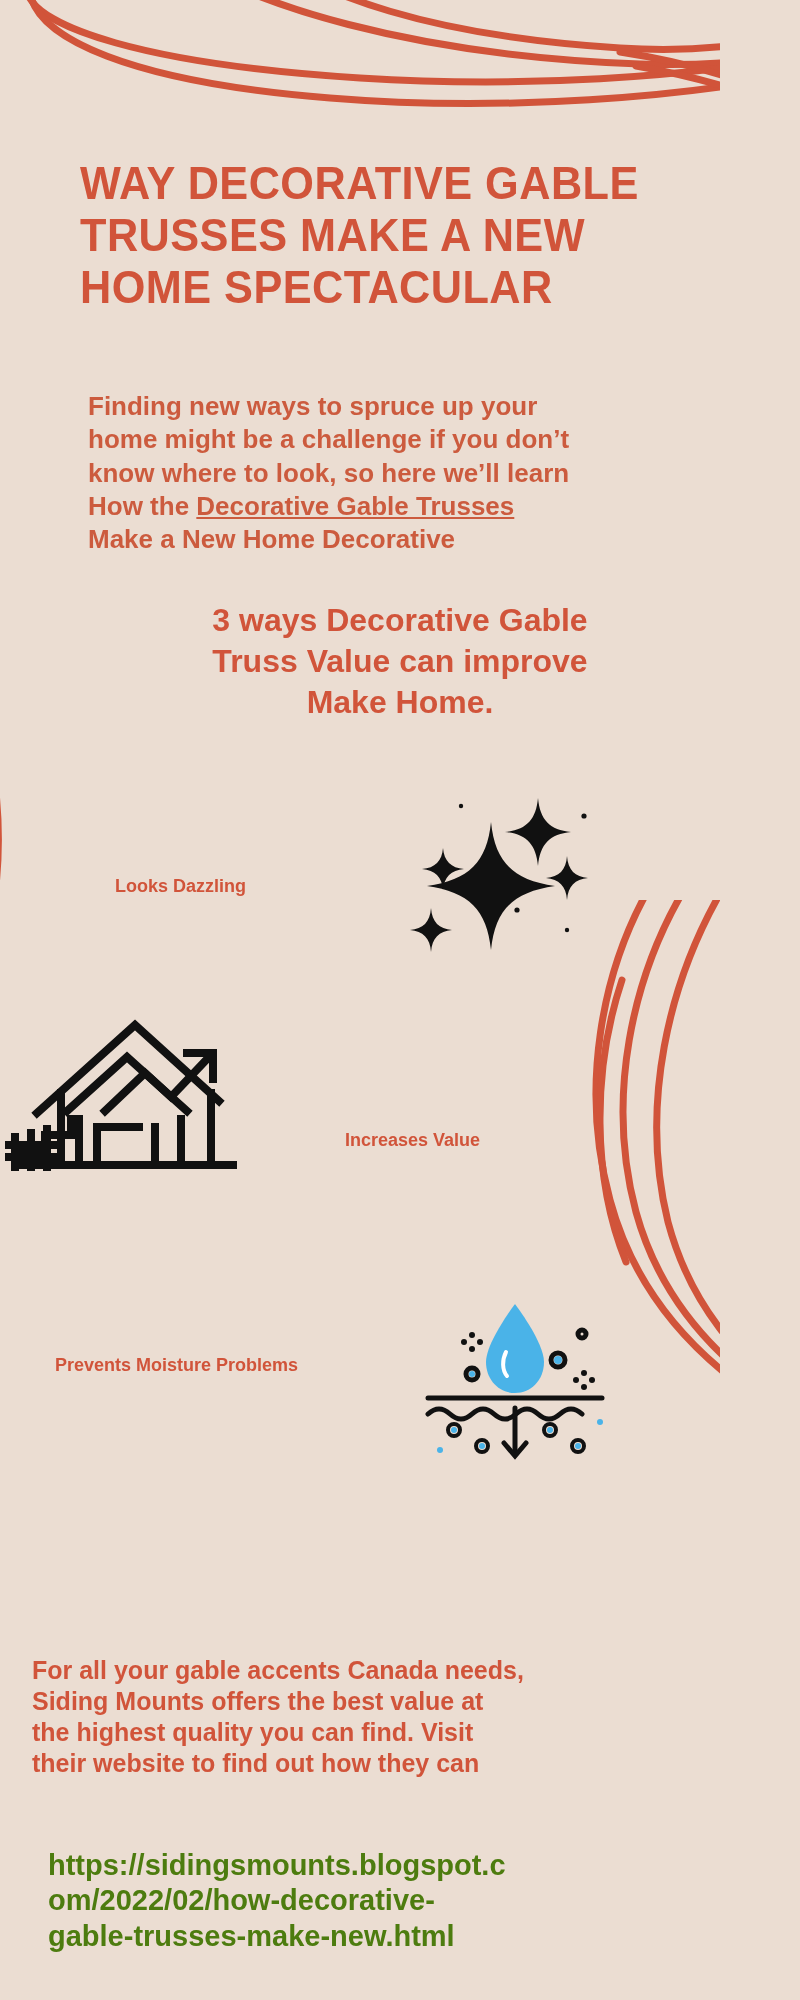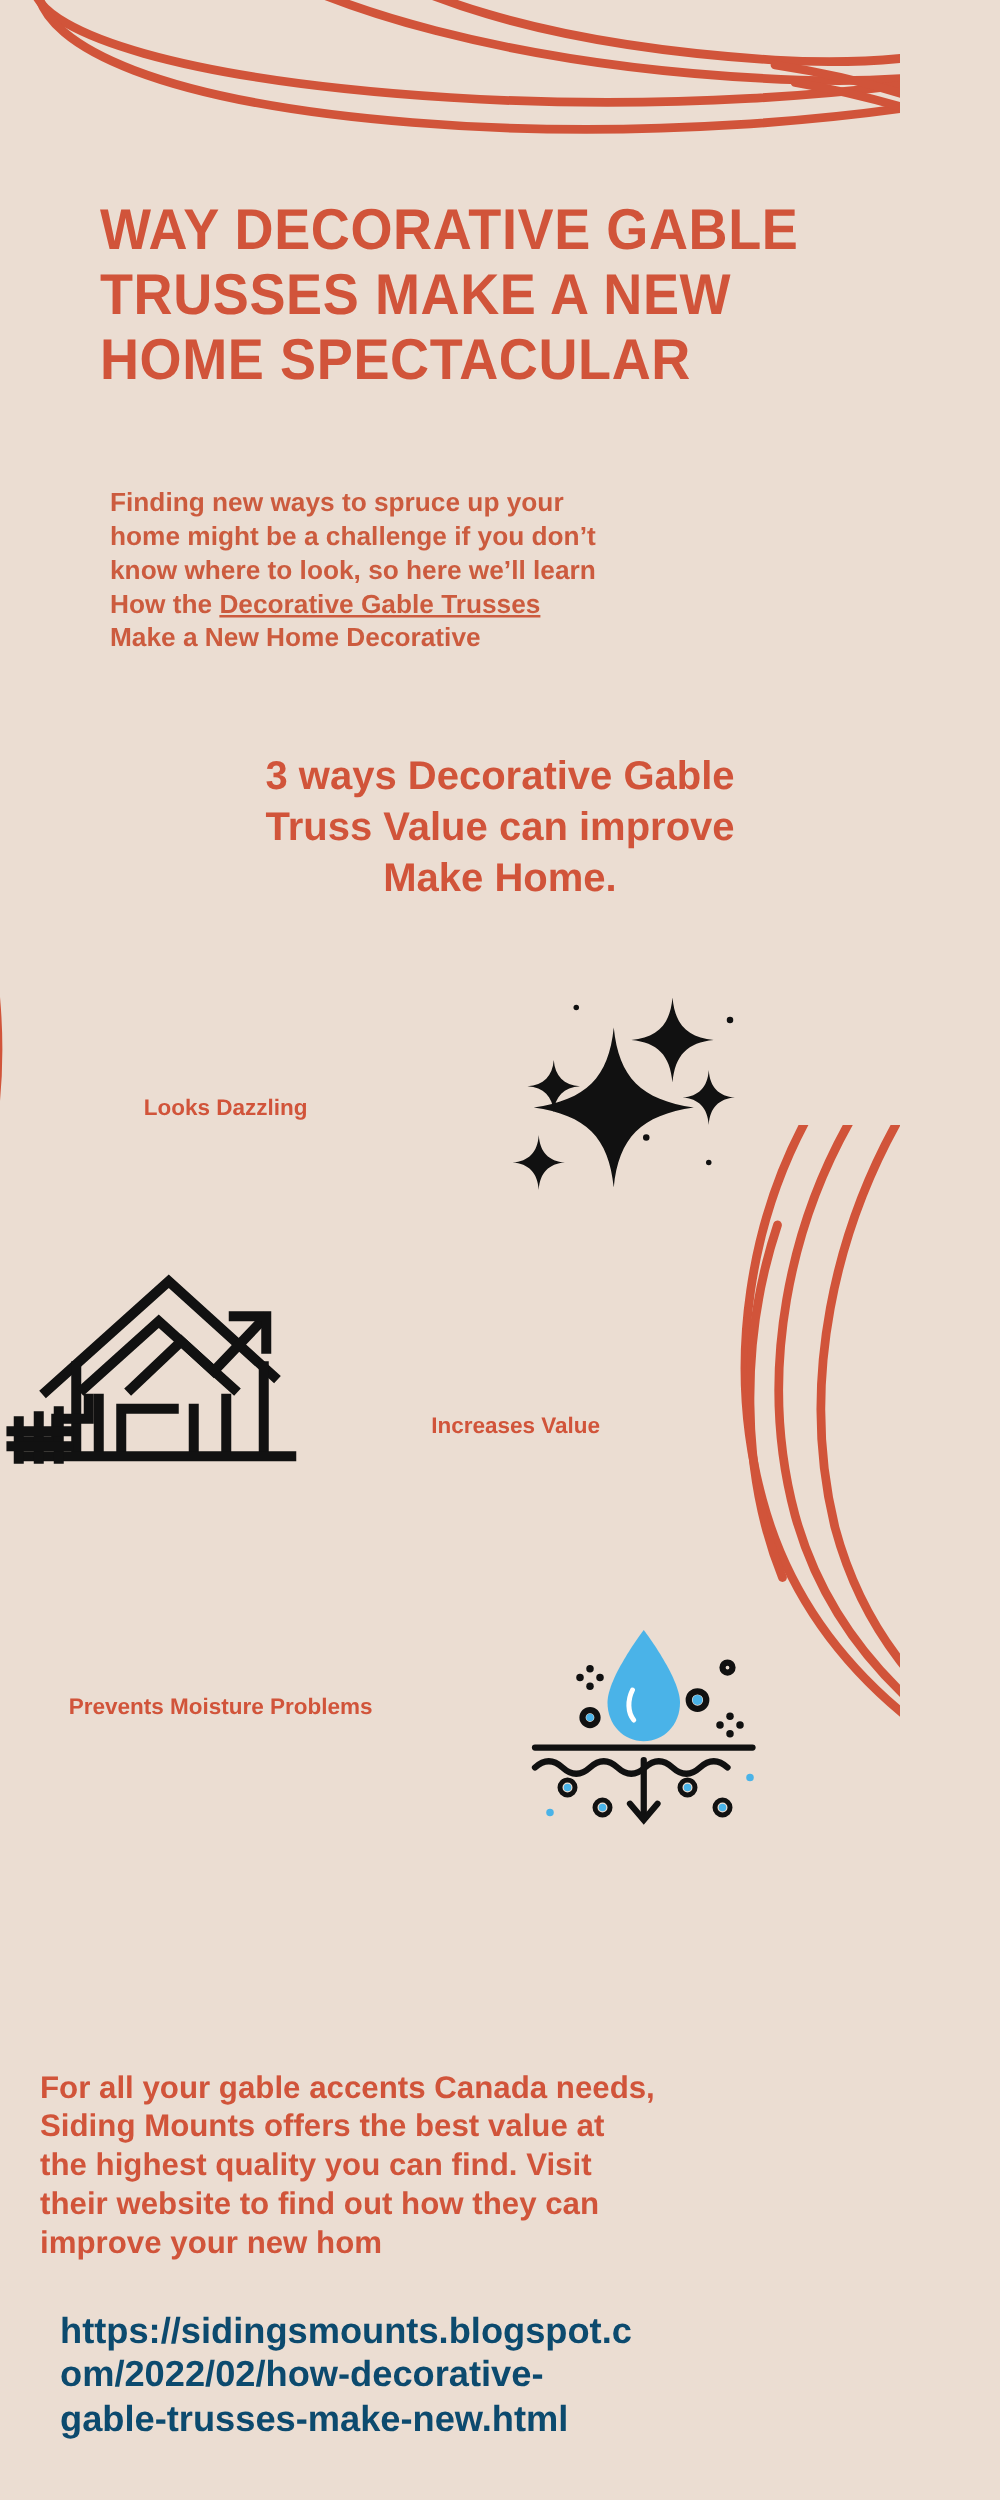--- a/index.html
+++ b/index.html
@@ -28,21 +28,21 @@
     text-transform:uppercase;
     font-stretch:condensed;
     transform:scaleX(0.94);
     transform-origin:left top;
   }
 
   .intro {
     position:absolute;
     top:390px; left:88px; width:620px;
     color:#cc5b3e;
-    font-size:21px;
+    font-size:26px;
     font-weight:bold;
     line-height:1.28;
   }
   .intro .u { text-decoration:underline; text-underline-offset:2px; }
 
   .ways-head {
     position:absolute;
     top:600px; left:80px; width:640px;
     color:#d1543a;
     font-size:32px;
@@ -72,21 +72,21 @@
     top:1655px; left:32px; width:740px;
     color:#d1543a;
     font-size:25px;
     font-weight:bold;
     line-height:1.24;
   }
 
   .url {
     position:absolute;
     top:1848px; left:48px; width:720px;
-    color:#0c4a6e;
+    color:#4d7c0f;
     font-size:29px;
     font-weight:bold;
     line-height:1.22;
   }
 </style>
 </head>
 <body>
 
 <div class="canvas">
 
@@ -243,21 +243,20 @@
       <circle cx="30" cy="160" r="3"></circle>
       <circle cx="190" cy="132" r="3"></circle>
     </g>
   </svg>
 
   <div class="outro">
     <span>For all your gable accents Canada needs,</span><br>
     <span>Siding Mounts offers the best value at</span><br>
     <span>the highest quality you can find. Visit</span><br>
     <span>their website to find out how they can</span><br>
-    <span>improve your new hom</span>
   </div>
 
   <div class="url">
     <span>https://sidingsmounts.blogspot.c</span><br>
     <span>om/2022/02/how-decorative-</span><br>
     <span>gable-trusses-make-new.html</span>
   </div>
 
 </div>
 

